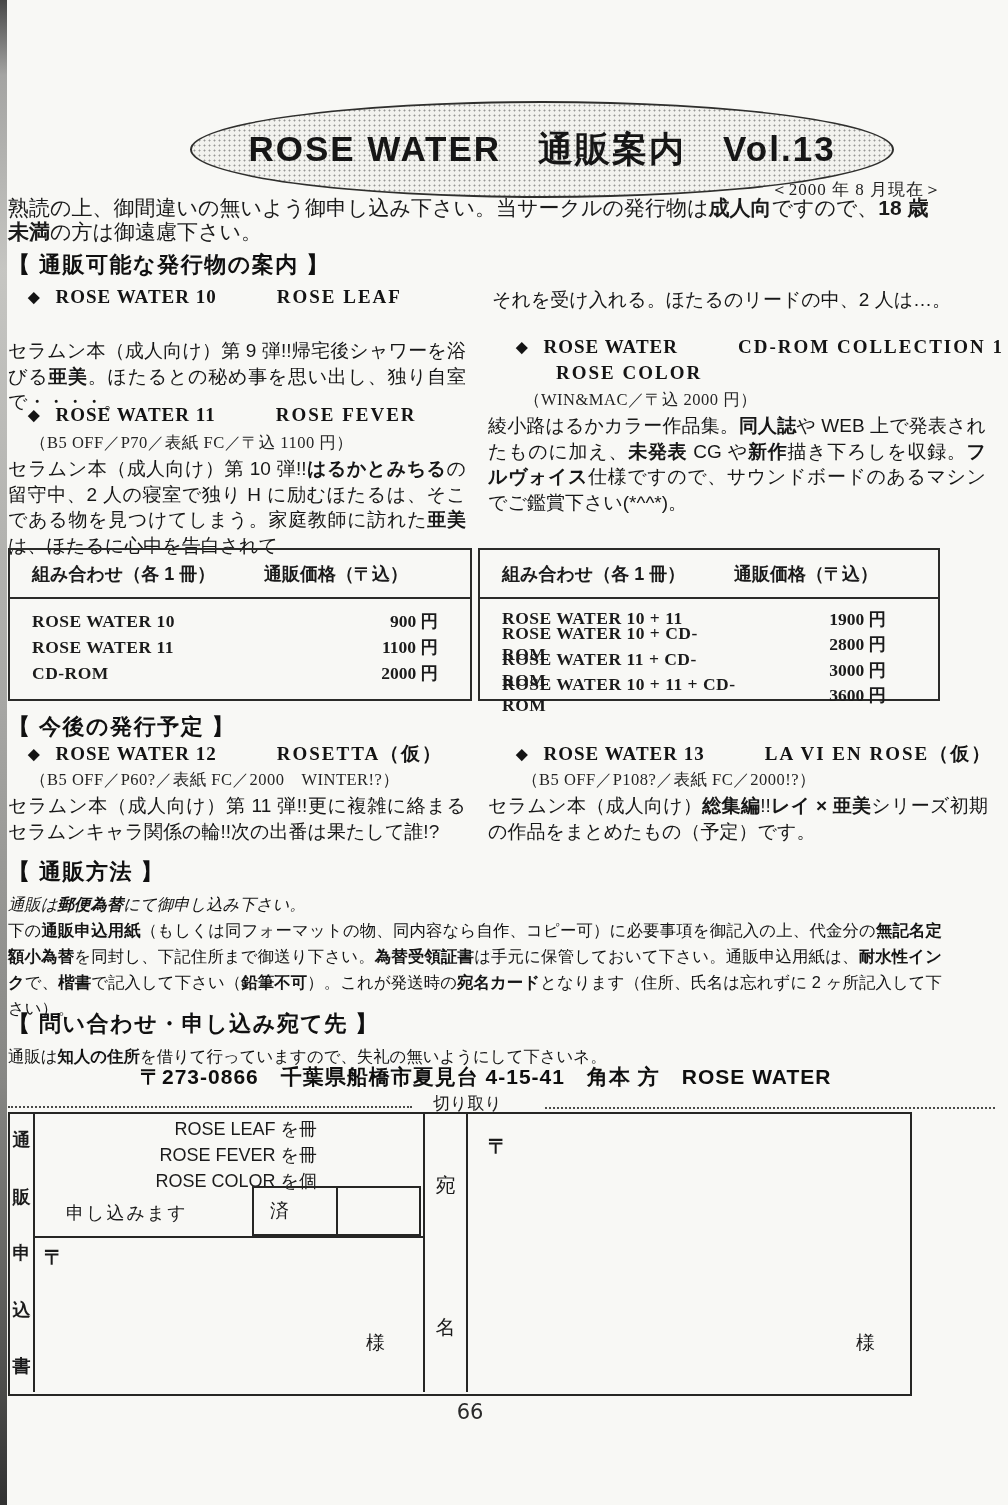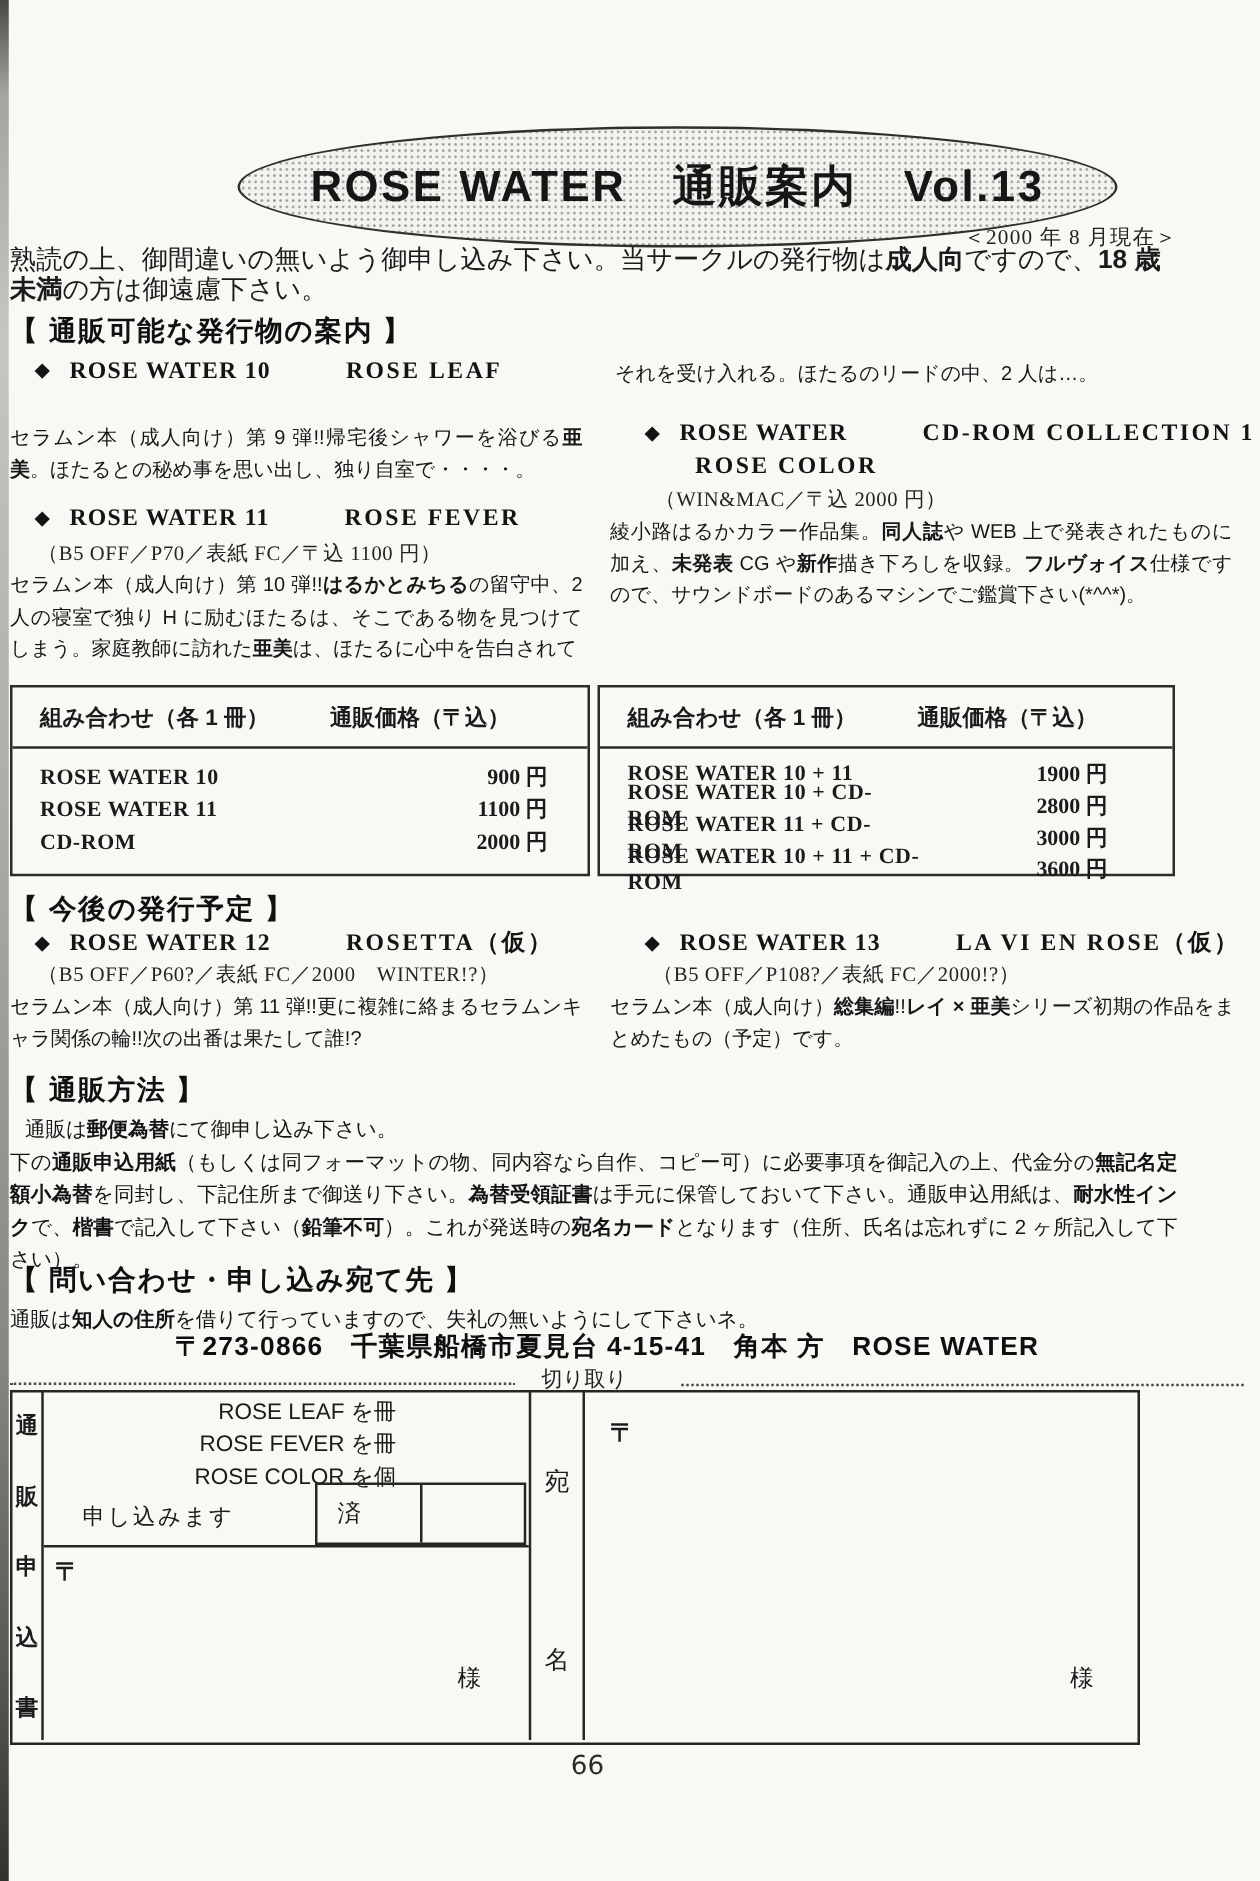--- a/index.html
+++ b/index.html
@@ -32,21 +32,21 @@
   .date-note{right:66px; top:178px; font-family:"Liberation Serif",serif; font-size:17px; color:#222; letter-spacing:1px;}
   .intro{left:8px; top:196px; width:935px; font-size:21px; line-height:24px;}
   .sec{font-weight:bold; font-size:22px; letter-spacing:1.5px; color:#101010; white-space:nowrap;}
   
   .itm-title{display:flex; align-items:baseline; white-space:nowrap;
     font-family:"Liberation Serif",serif; font-weight:bold; font-size:19px; color:#141414;}
   .itm-title .dia{font-family:"Liberation Sans",sans-serif; font-size:15px; transform:translateY(-1px);}
   .itm-title .no{margin-left:16px; letter-spacing:1px;}
   .itm-title .nm{margin-left:60px; letter-spacing:2px;}
   .spec{font-family:"Liberation Serif",serif; font-size:16.5px; color:#242424; letter-spacing:.5px; white-space:nowrap;}
-  .desc{font-size:16px; line-height:25.5px; text-align:justify; color:#171717;}
+  .desc{font-size:19px; line-height:25.5px; text-align:justify; color:#171717;}
   
   .ptab{border:2px solid #2b2b29;}
   .ptab .hd{display:flex; height:47px; align-items:center; border-bottom:2.5px solid #2b2b29;
     font-size:18px; font-weight:bold; white-space:nowrap;}
   .ptab .hd .c1{padding-left:22px; width:232px;}
   .ptab .hd .c2{}
   .ptab .bd{padding-top:9px; font-family:"Liberation Serif",serif; font-weight:bold; font-size:17.5px;}
   .prow{display:flex; align-items:center; padding-left:22px;}
   .prow .nm{flex:1; letter-spacing:.5px;}
   .prow .pr{text-align:right;}
@@ -178,21 +178,21 @@
 
   <div class="abs itm-title" style="left:516px;top:741px;">
     <span class="dia">◆</span>
     <span class="no">ROSE WATER 13</span>
     <span class="nm">LA  VI  EN  ROSE（仮）</span>
   </div>
   <div class="abs spec" style="left:522px;top:769px;">（B5 OFF／P108?／表紙 FC／2000!?）</div>
   <div class="abs desc" style="left:488px;top:793px;width:500px;"><span>セラムン本（成人向け）</span><span class="b">総集編</span><span>!!</span><span class="b">レイ × 亜美</span><span>シリーズ初期の作品をまとめたもの（予定）です。</span></div>
 
   <div class="abs sec" style="left:8px;top:857px;">【 通販方法 】</div>
-  <div class="abs body-par" style="left:20px;top:891px;width:934px;"><span>通販は</span><span class="b">郵便為替</span><span>にて御申し込み下さい。</span></div>
+  <div class="abs body-par" style="left:8px;top:891px;width:934px;font-style:italic;"><span>通販は</span><span class="b">郵便為替</span><span>にて御申し込み下さい。</span></div>
   <div class="abs body-par" style="left:8px;top:917px;width:934px;"><span>下の</span><span class="b">通販申込用紙</span><span>（もしくは同フォーマットの物、同内容なら自作、コピー可）に必要事項を御記入の上、代金分の</span><span class="b">無記名定額小為替</span><span>を同封し、下記住所まで御送り下さい。</span><span class="b">為替受領証書</span><span>は手元に保管しておいて下さい。通販申込用紙は、</span><span class="b">耐水性インク</span><span>で、</span><span class="b">楷書</span><span>で記入して下さい（</span><span class="b">鉛筆不可</span><span>）。これが発送時の</span><span class="b">宛名カード</span><span>となります（住所、氏名は忘れずに 2 ヶ所記入して下さい）。</span></div>
 
   <div class="abs sec" style="left:8px;top:1009px;">【 問い合わせ・申し込み宛て先 】</div>
   <div class="abs body-par" style="left:8px;top:1043px;width:934px;"><span>通販は</span><span class="b">知人の住所</span><span>を借りて行っていますので、失礼の無いようにして下さいネ。</span></div>
   <div class="abs address" style="left:140px;top:1063px;">〒273-0866　千葉県船橋市夏見台 4-15-41　角本 方　ROSE WATER</div>
 
   <div class="abs dotline" style="left:8px;top:1106px;width:404px;"></div>
   <div class="abs cutlabel" style="left:433px;top:1092px;">切り取り</div>
   <div class="abs dotline" style="left:545px;top:1107px;width:450px;"></div>
 

